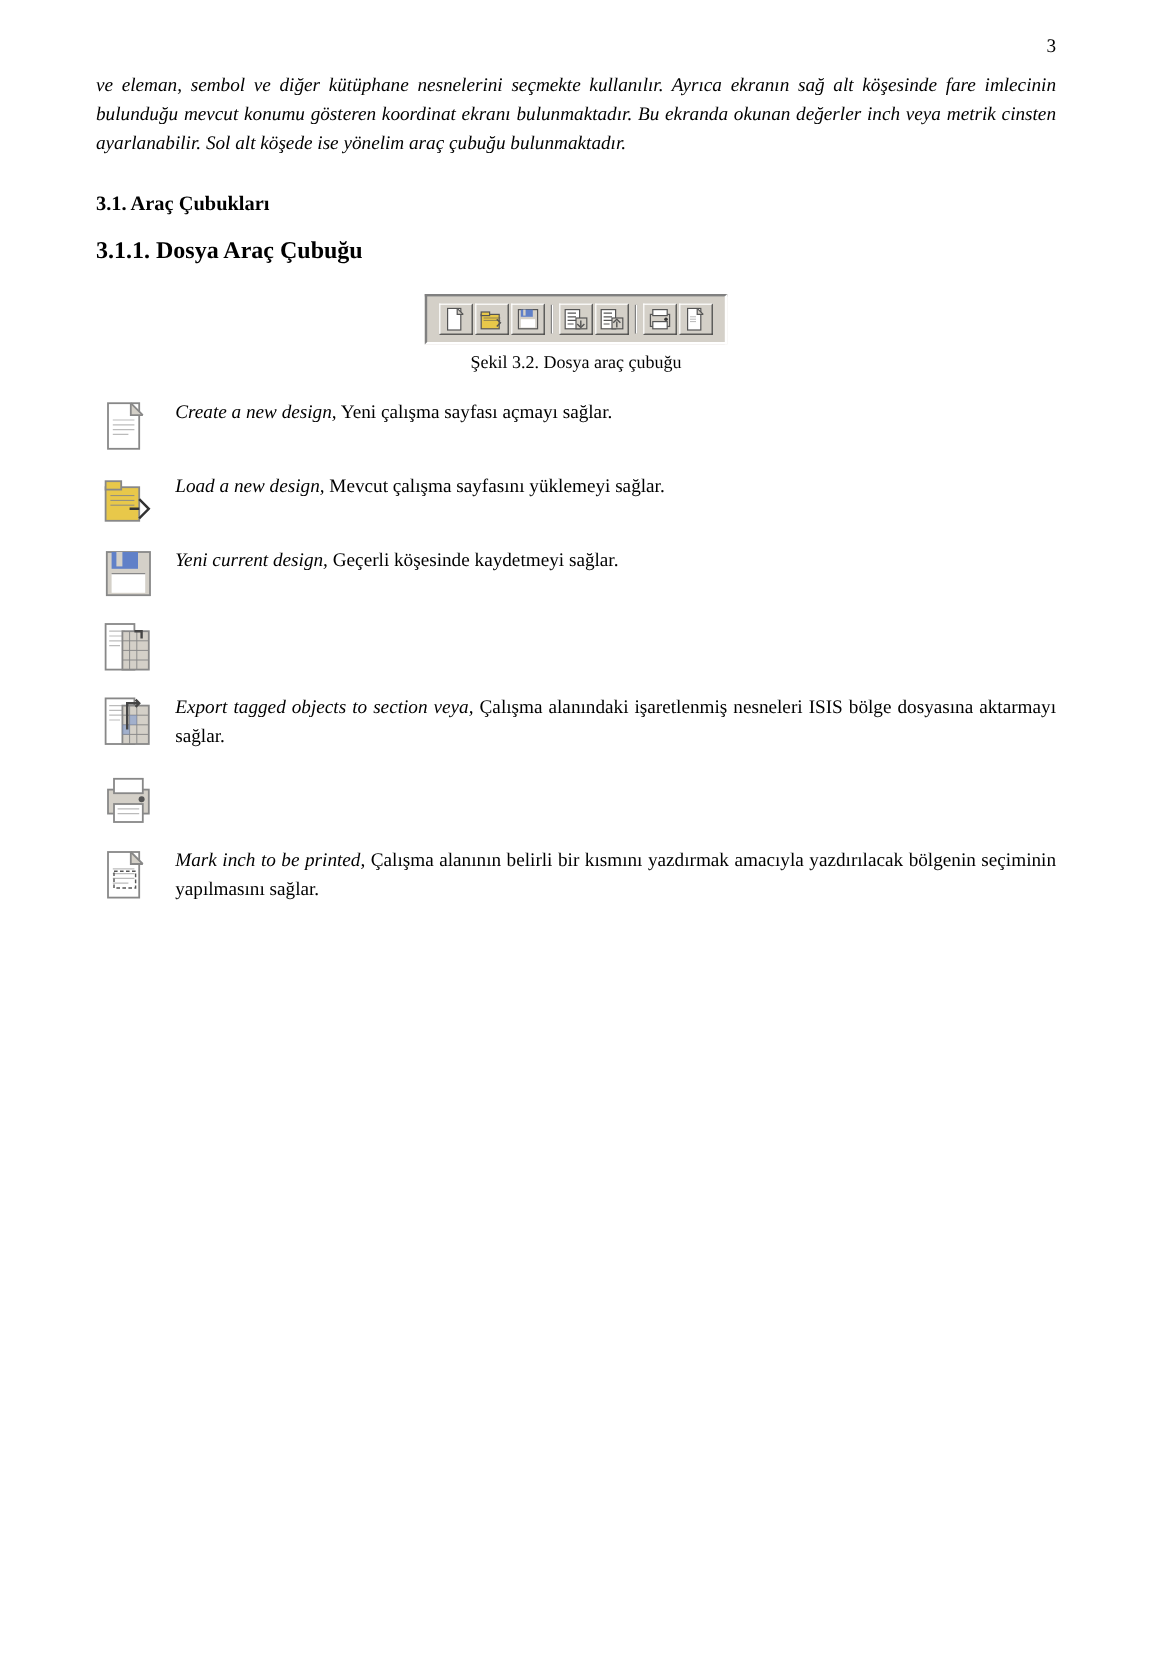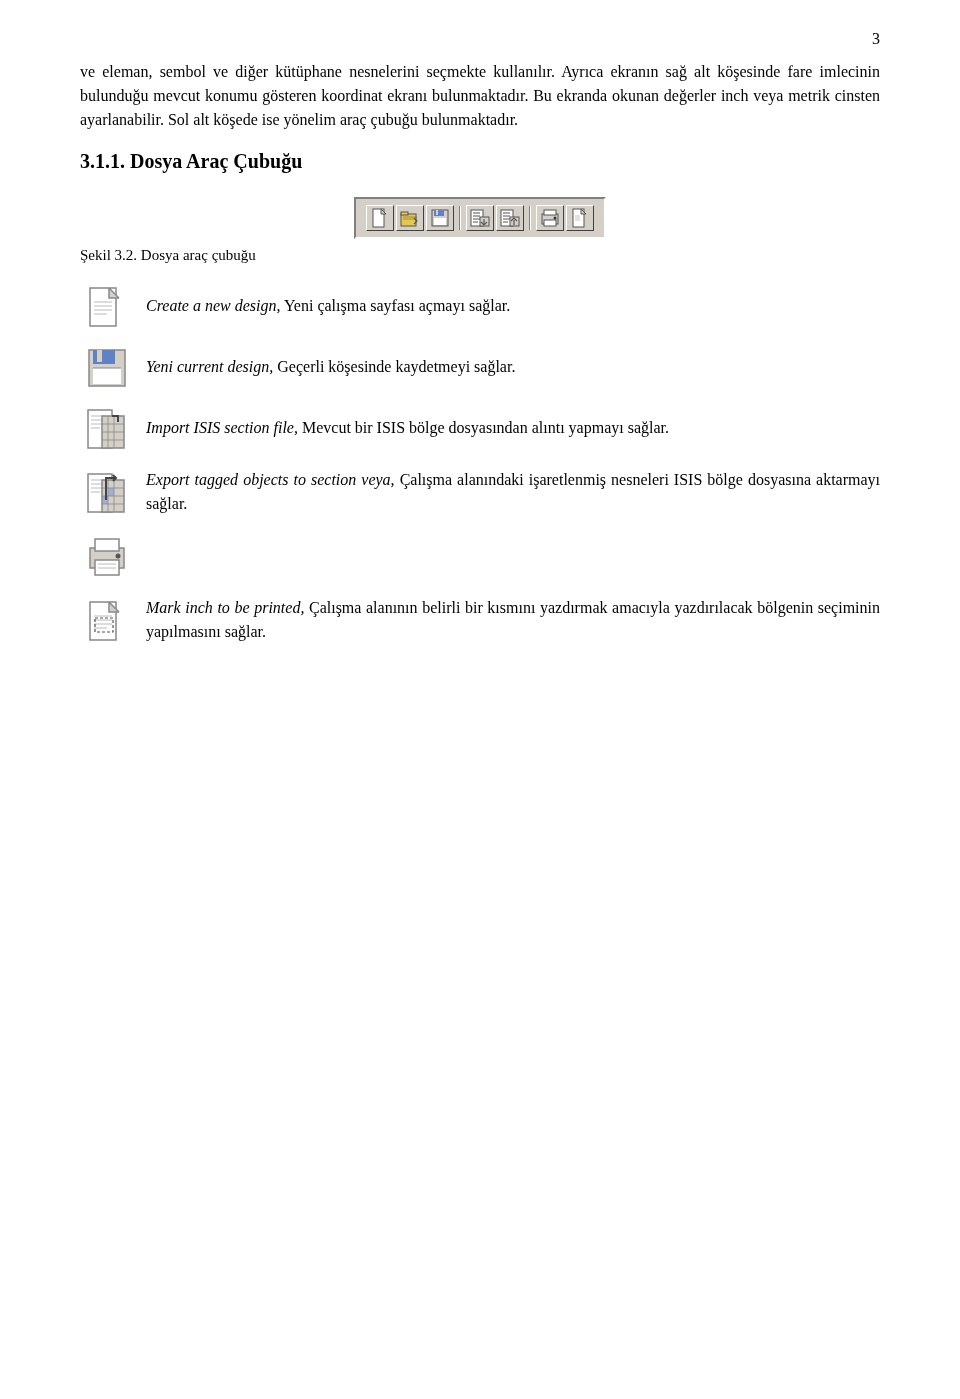--- a/index.html
+++ b/index.html
@@ -18,20 +18,21 @@
     }
     .page-number {
       position: absolute;
       top: 30px;
       right: 80px;
       font-size: 16px;
     }
     .paragraph {
       text-align: justify;
       line-height: 1.5;
+      font-style: italic;
     }
     .section-heading {
       font-weight: bold;
       font-size: 17px;
       margin-top: 28px;
       margin-bottom: 8px;
     }
     .subsection-heading {
       font-weight: bold;
       font-size: 20px;
@@ -68,26 +69,27 @@
       font-size: 12px;
     }
     .toolbar-sep {
       width: 2px;
       height: 24px;
       background: #808080;
       margin: 0 3px;
       border-right: 1px solid #fff;
     }
     .figure-caption {
+      text-align: center;
       margin-bottom: 20px;
       font-size: 15px;
     }
     .item-row {
       display: flex;
-      align-items: center;
+      align-items: flex-start;
       margin-bottom: 18px;
     }
     .item-icon {
       width: 54px;
       min-width: 54px;
       display: flex;
       align-items: center;
       justify-content: center;
       margin-right: 12px;
       margin-top: 2px;
@@ -102,20 +104,24 @@
     }
   </style>
 </head>
 <body>
 
 <div class="page">
   <div class="page-number">3</div>
 
   <p class="paragraph">ve eleman, sembol ve diğer kütüphane nesnelerini seçmekte kullanılır. Ayrıca ekranın sağ alt köşesinde fare imlecinin bulunduğu mevcut konumu gösteren koordinat ekranı bulunmaktadır. Bu ekranda okunan değerler inch veya metrik cinsten ayarlanabilir. Sol alt köşede ise yönelim araç çubuğu bulunmaktadır.</p>
 
+  <div class="section-heading">
+    <span>3.1.</span>
+    <span> </span><span>Araç Çubukları</span>
+  </div>
 
   <div class="subsection-heading">
     <span>3.1.1.</span>
     <span> </span><span>Dosya Araç Çubuğu</span>
   </div>
 
   <div class="toolbar-image-container">
     <div class="toolbar-image">
 
       <div class="toolbar-btn">
@@ -211,20 +217,37 @@
         <line x1="7" y1="20" x2="25" y2="20" stroke="#bbb" stroke-width="1"></line>
         <line x1="7" y1="24" x2="25" y2="24" stroke="#bbb" stroke-width="1"></line>
         <line x1="7" y1="28" x2="20" y2="28" stroke="#bbb" stroke-width="1"></line>
       </svg>
     </div>
     <div class="item-text">
       <em>Create a new design,</em><span> Yeni çalışma sayfası açmayı sağlar.</span>
     </div>
   </div>
 
+  <div class="item-row">
+    <div class="item-icon">
+      <svg width="42" height="42" viewBox="0 0 42 42">
+        <rect x="2" y="10" width="28" height="28" fill="#e8c84a" stroke="#888" stroke-width="1.5"></rect>
+        <rect x="2" y="5" width="13" height="7" fill="#e8c84a" stroke="#888" stroke-width="1.5"></rect>
+        <line x1="6" y1="17" x2="26" y2="17" stroke="#888" stroke-width="0.8"></line>
+        <line x1="6" y1="21" x2="26" y2="21" stroke="#888" stroke-width="0.8"></line>
+        <line x1="6" y1="25" x2="26" y2="25" stroke="#888" stroke-width="0.8"></line>
+
+        <polyline points="30,20 38,28 30,36" fill="none" stroke="#333" stroke-width="2"></polyline>
+        <line x1="30" y1="28" x2="22" y2="28" stroke="#333" stroke-width="2"></line>
+      </svg>
+    </div>
+    <div class="item-text">
+      <em>Load a new design,</em><span> Mevcut çalışma sayfasını yüklemeyi sağlar.</span>
+    </div>
+  </div>
 
   <div class="item-row">
     <div class="item-icon">
       <svg width="40" height="40" viewBox="0 0 40 40">
         <rect x="2" y="2" width="36" height="36" fill="#d4d0c8" stroke="#888" stroke-width="1.5"></rect>
         <rect x="6" y="2" width="22" height="14" fill="#6080c8" stroke="none"></rect>
         <rect x="10" y="2" width="5" height="12" fill="#d4d0c8" stroke="none"></rect>
         <rect x="6" y="20" width="28" height="16" fill="white" stroke="none"></rect>
         <line x1="6" y1="20" x2="34" y2="20" stroke="#888" stroke-width="1"></line>
       </svg>
@@ -247,23 +270,20 @@
         <rect x="16" y="8" width="22" height="32" fill="#d4d0c8" stroke="#888" stroke-width="1.5"></rect>
 
         <line x1="22" y1="8" x2="22" y2="40" stroke="#888" stroke-width="0.8"></line>
         <line x1="28" y1="8" x2="28" y2="40" stroke="#888" stroke-width="0.8"></line>
         <line x1="16" y1="16" x2="38" y2="16" stroke="#888" stroke-width="0.8"></line>
         <line x1="16" y1="24" x2="38" y2="24" stroke="#888" stroke-width="0.8"></line>
         <line x1="16" y1="32" x2="38" y2="32" stroke="#888" stroke-width="0.8"></line>
 
         <polyline points="32,14 32,8 26,8" fill="none" stroke="#444" stroke-width="2"></polyline>
       </svg>
-    </div>
-    <div class="item-text">
-      <em>Import ISIS section file,</em><span> Mevcut bir ISIS bölge dosyasından alıntı yapmayı sağlar.</span>
     </div>
   </div>
 
   <div class="item-row">
     <div class="item-icon">
       <svg width="42" height="42" viewBox="0 0 42 42">
 
         <rect x="2" y="2" width="24" height="38" fill="white" stroke="#888" stroke-width="1.5"></rect>
         <line x1="5" y1="8" x2="18" y2="8" stroke="#bbb" stroke-width="1"></line>
         <line x1="5" y1="12" x2="18" y2="12" stroke="#bbb" stroke-width="1"></line>

